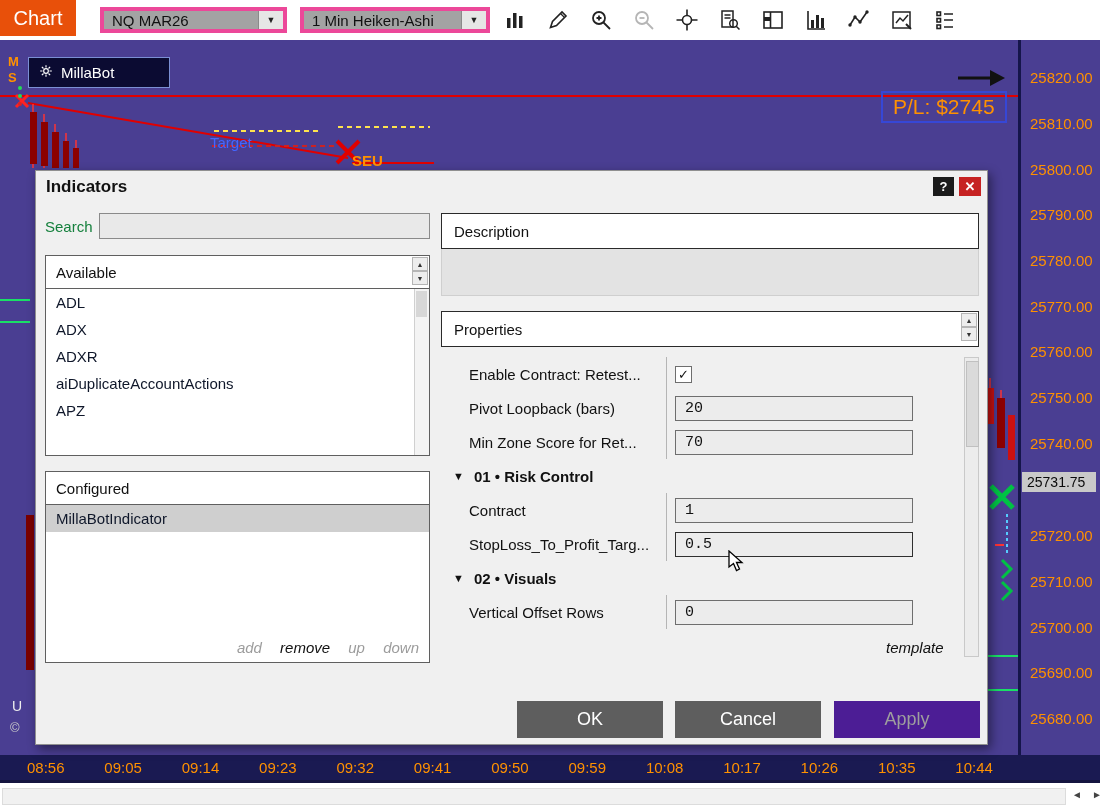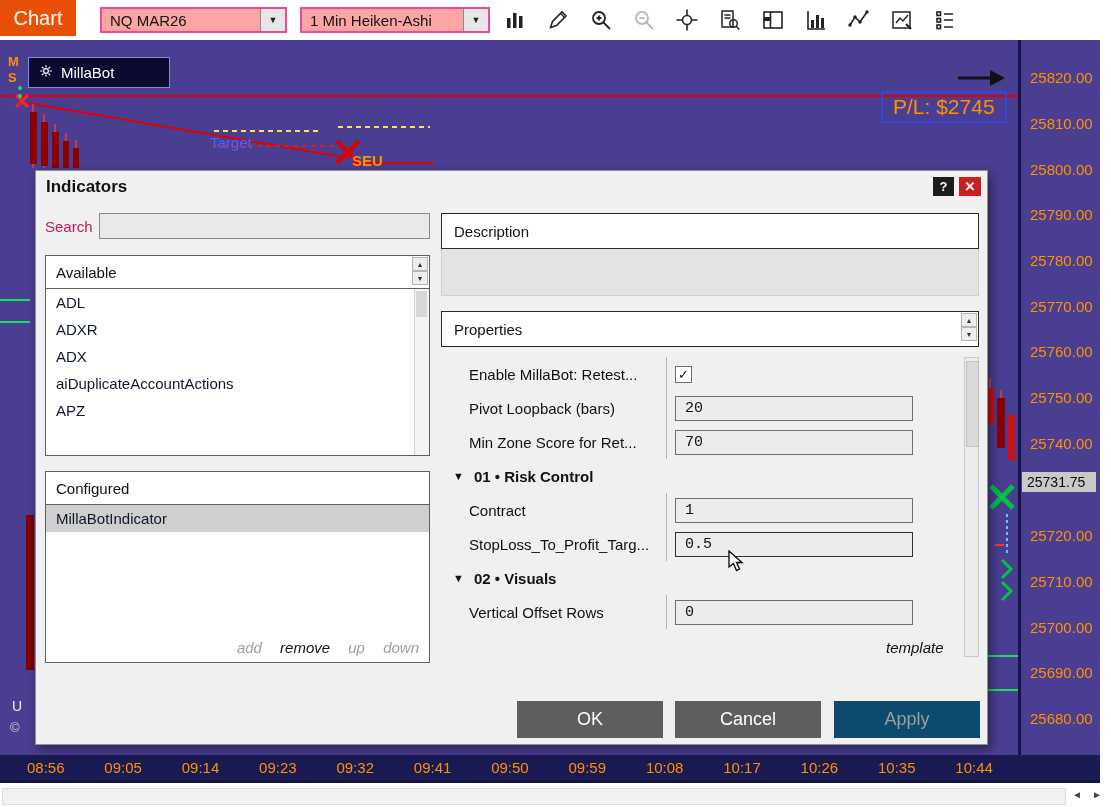--- a/index.html
+++ b/index.html
@@ -1,21 +1,21 @@
 <!DOCTYPE html>
 <html><head>
 <meta charset="utf-8">
 <style>
   body{margin:0}
   .screen{position:relative;width:1100px;height:807px;background:#fff;font-family:"Liberation Sans",sans-serif;overflow:hidden}
 
   
   .toolbar{position:absolute;left:0;top:0;width:100%;height:40px;background:#fff;border-bottom:1px solid #ddd}
   .chart-tab{position:absolute;left:0;top:0;width:76px;height:36px;background:#e8500a;color:#fff;font-size:20px;display:flex;align-items:center;justify-content:center}
-  .combo{position:absolute;top:7px;height:26px;display:flex;border:2px solid #ec4899;background:#fca5a5;box-sizing:border-box}
+  .combo{position:absolute;top:7px;height:26px;display:flex;border:4px solid #ec4899;background:#a3a3a3;box-sizing:border-box}
   .combo-value{padding:0 8px;font-size:15px;display:flex;align-items:center;color:#111;flex:1;white-space:nowrap}
   .combo-btn{width:24px;border-left:1px solid #8a8a8a;background:#e6e6e6;display:flex;align-items:center;justify-content:center;font-size:9px;color:#222}
   #combo-instrument{left:100px;width:187px}
   #combo-interval{left:300px;width:190px}
   .tools{position:absolute;left:502px;top:6px;display:flex;gap:17px}
   .tool{width:26px;height:28px;display:flex;align-items:center;justify-content:center}
 
   
   .chart{position:absolute;left:0;top:40px;width:1111px;height:715px;background:#4a3e92}
   .deco{position:absolute;left:0;top:0}
@@ -37,21 +37,21 @@
   .time-label{font-size:15px;color:#ff9100}
   .hscroll{position:absolute;left:0;top:780px;width:1111px;height:27px;background:#fff;border-top:3px solid #14143f;box-sizing:border-box}
   .hthumb{position:absolute;left:2px;top:5px;width:1062px;height:15px;background:#f1f1f1;border:1px solid #dcdcdc}
   .hs-arrow{position:absolute;top:6px;font-size:10px;color:#444}
 
   
   .dialog{position:absolute;left:35px;top:170px;width:953px;height:575px;background:#f0f0f0;border:1px solid #909090;box-shadow:3px 4px 10px rgba(0,0,0,.45);box-sizing:border-box;z-index:10}
   .dlg-title-text{position:absolute;left:10px;top:6px;font-size:17px;color:#111;font-weight:600}
   .dlg-help{position:absolute;left:897px;top:6px;width:21px;height:19px;background:#1b1b1b;color:#fff;font-size:13px;font-weight:bold;display:flex;align-items:center;justify-content:center}
   .dlg-close{position:absolute;left:923px;top:6px;width:22px;height:19px;background:#c62222;color:#fff;font-size:13px;font-weight:bold;display:flex;align-items:center;justify-content:center}
-  .search-label{position:absolute;left:9px;top:47px;font-size:15px;color:#be185d}
+  .search-label{position:absolute;left:9px;top:47px;font-size:15px;color:#15803d}
   .search-input{position:absolute;left:63px;top:42px;width:331px;height:26px;background:#e9e9e9;border:1px solid #8a8a8a;box-sizing:border-box;font-size:15px;padding:0 6px;font-family:inherit}
   .listbox{position:absolute;background:#fff;border:1px solid #5f5f5f;box-sizing:border-box;overflow:hidden}
   #avail{left:9px;top:84px;width:385px;height:201px}
   #conf{left:9px;top:300px;width:385px;height:192px}
   .list-header{height:32px;border-bottom:1px solid #5f5f5f;display:flex;align-items:center;padding-left:10px;font-size:15px;color:#111;position:relative}
   .spinner{position:absolute;right:1px;top:1px;display:flex;flex-direction:column}
   .spin-btn{width:16px;height:14px;background:#ededed;border:1px solid #b5b5b5;font-size:7px;display:flex;align-items:center;justify-content:center;color:#333;box-sizing:border-box}
   .list-item{height:27px;display:flex;align-items:center;padding-left:10px;font-size:15px;color:#0f172a}
   .list-item.selected{background:#cfcfcf}
   .vscroll{position:absolute;right:0;top:33px;bottom:0;width:14px;background:#f4f4f4;border-left:1px solid #d0d0d0}
@@ -72,21 +72,21 @@
   .field-input.focused{border:1px solid #2f2f2f}
   .checkbox{width:17px;height:17px;background:#fff;border:1px solid #6e6e6e;display:flex;align-items:center;justify-content:center;font-size:13px;color:#111;box-sizing:border-box}
   .group-row{display:flex;align-items:center;height:34px;font-size:15px;font-weight:bold;color:#111}
   .tri{margin:0 10px 0 12px;font-size:11px;color:#111}
   .props-scroll{position:absolute;left:928px;top:186px;width:15px;height:300px;background:#ececec;border:1px solid #c9c9c9;box-sizing:border-box}
   .props-thumb{position:absolute;left:1px;top:3px;width:11px;height:84px;background:#dadada;border:1px solid #c0c0c0}
   .template-link{position:absolute;left:850px;top:468px;font-size:15px;font-style:italic;color:#111}
   .btn{position:absolute;top:530px;width:146px;height:37px;display:flex;align-items:center;justify-content:center;font-size:18px}
   #btn-ok{left:481px;background:#5e5e5e;color:#fff}
   #btn-cancel{left:639px;background:#5e5e5e;color:#fff}
-  #btn-apply{left:798px;background:#0c4a6e;color:#9e9e9e}
+  #btn-apply{left:798px;background:#4c1d95;color:#9e9e9e}
   .cursor{position:absolute;left:728px;top:550px;z-index:30}
 </style>
 </head>
 <body>
 
 <div class="screen">
 
   <div class="toolbar">
     <div class="chart-tab">Chart</div>
 
@@ -305,22 +305,22 @@
 
     <div class="listbox" id="avail">
       <div class="list-header">
         <span>Available</span>
         <div class="spinner">
           <div class="spin-btn">▲</div>
           <div class="spin-btn">▼</div>
         </div>
       </div>
       <div class="list-item">ADL</div>
+      <div class="list-item">ADX</div>
       <div class="list-item">ADXR</div>
-      <div class="list-item">ADX</div>
       <div class="list-item">aiDuplicateAccountActions</div>
       <div class="list-item">APZ</div>
       <div class="vscroll">
         <div class="vthumb"></div>
       </div>
     </div>
 
     <div class="listbox" id="conf">
       <div class="list-header">
         <span>Configured</span>
@@ -340,21 +340,21 @@
     <div class="panel-header" id="props-header">
       <span>Properties</span>
       <div class="spinner">
         <div class="spin-btn">▲</div>
         <div class="spin-btn">▼</div>
       </div>
     </div>
 
     <div class="props-body">
       <div class="prop-row">
-        <div class="p-label">Enable MillaBot: Retest...</div>
+        <div class="p-label">Enable Contract: Retest...</div>
         <div class="p-field">
           <div class="checkbox">
               <span>✓</span>
             </div>
         </div>
       </div>
       <div class="prop-row">
         <div class="p-label">Pivot Loopback (bars)</div>
         <div class="p-field">
           <input class="field-input" value="20" style="">

